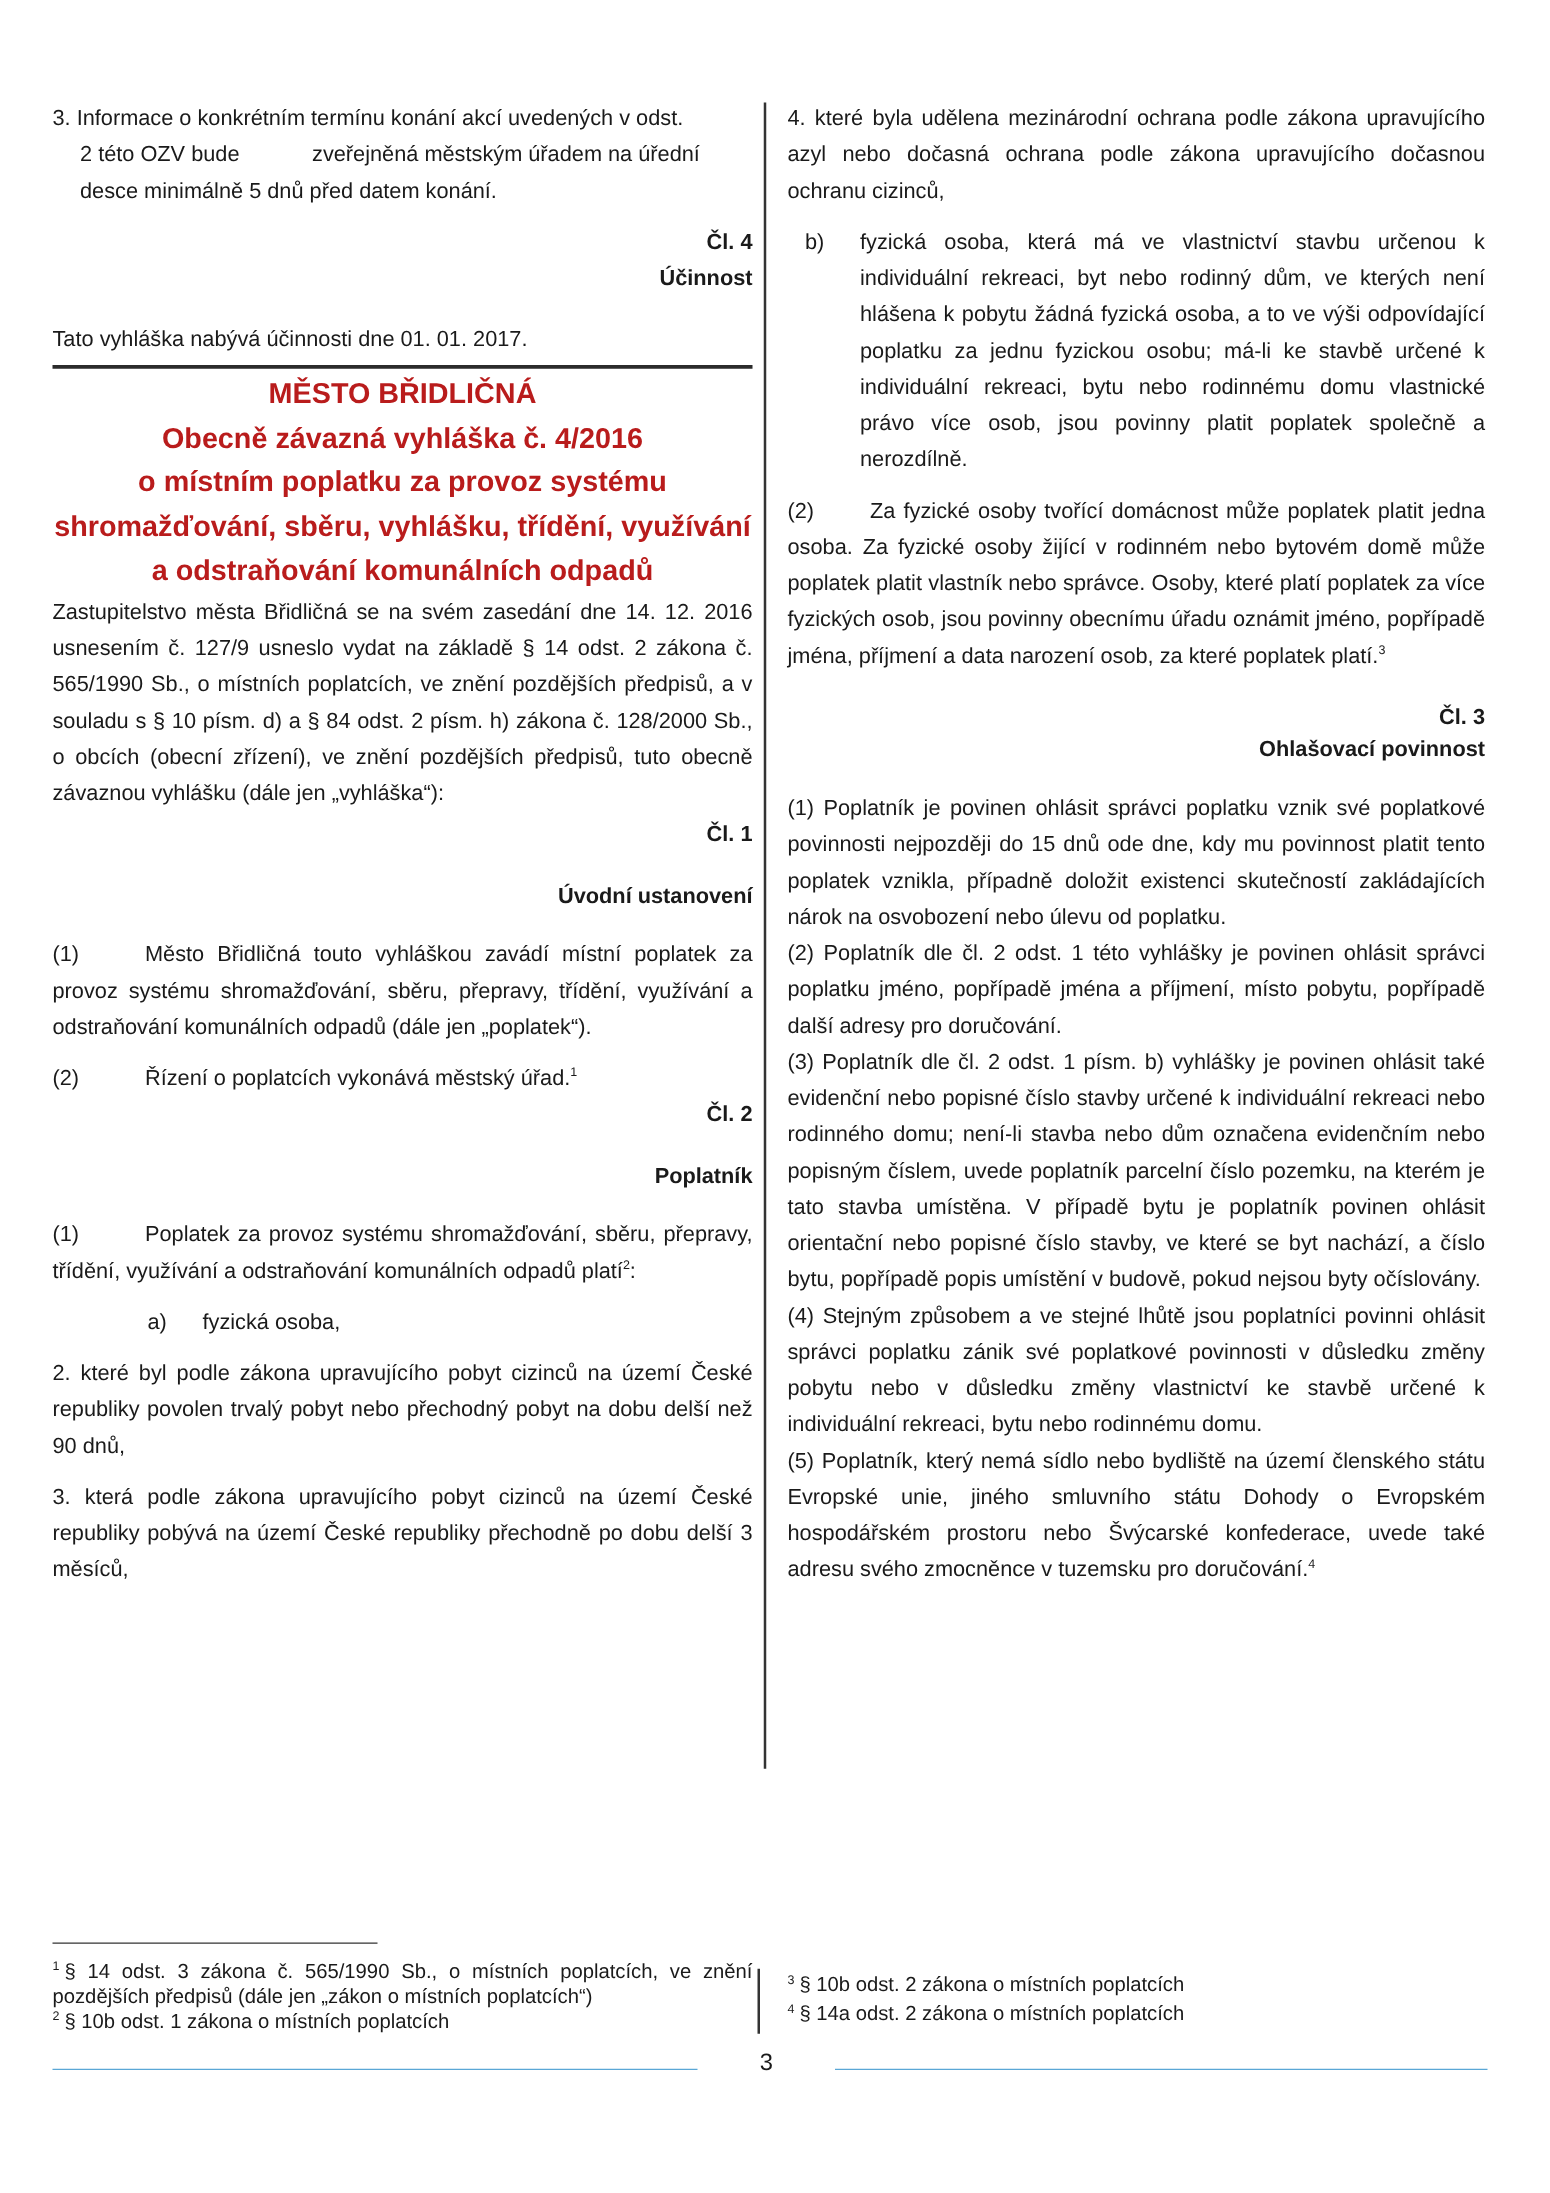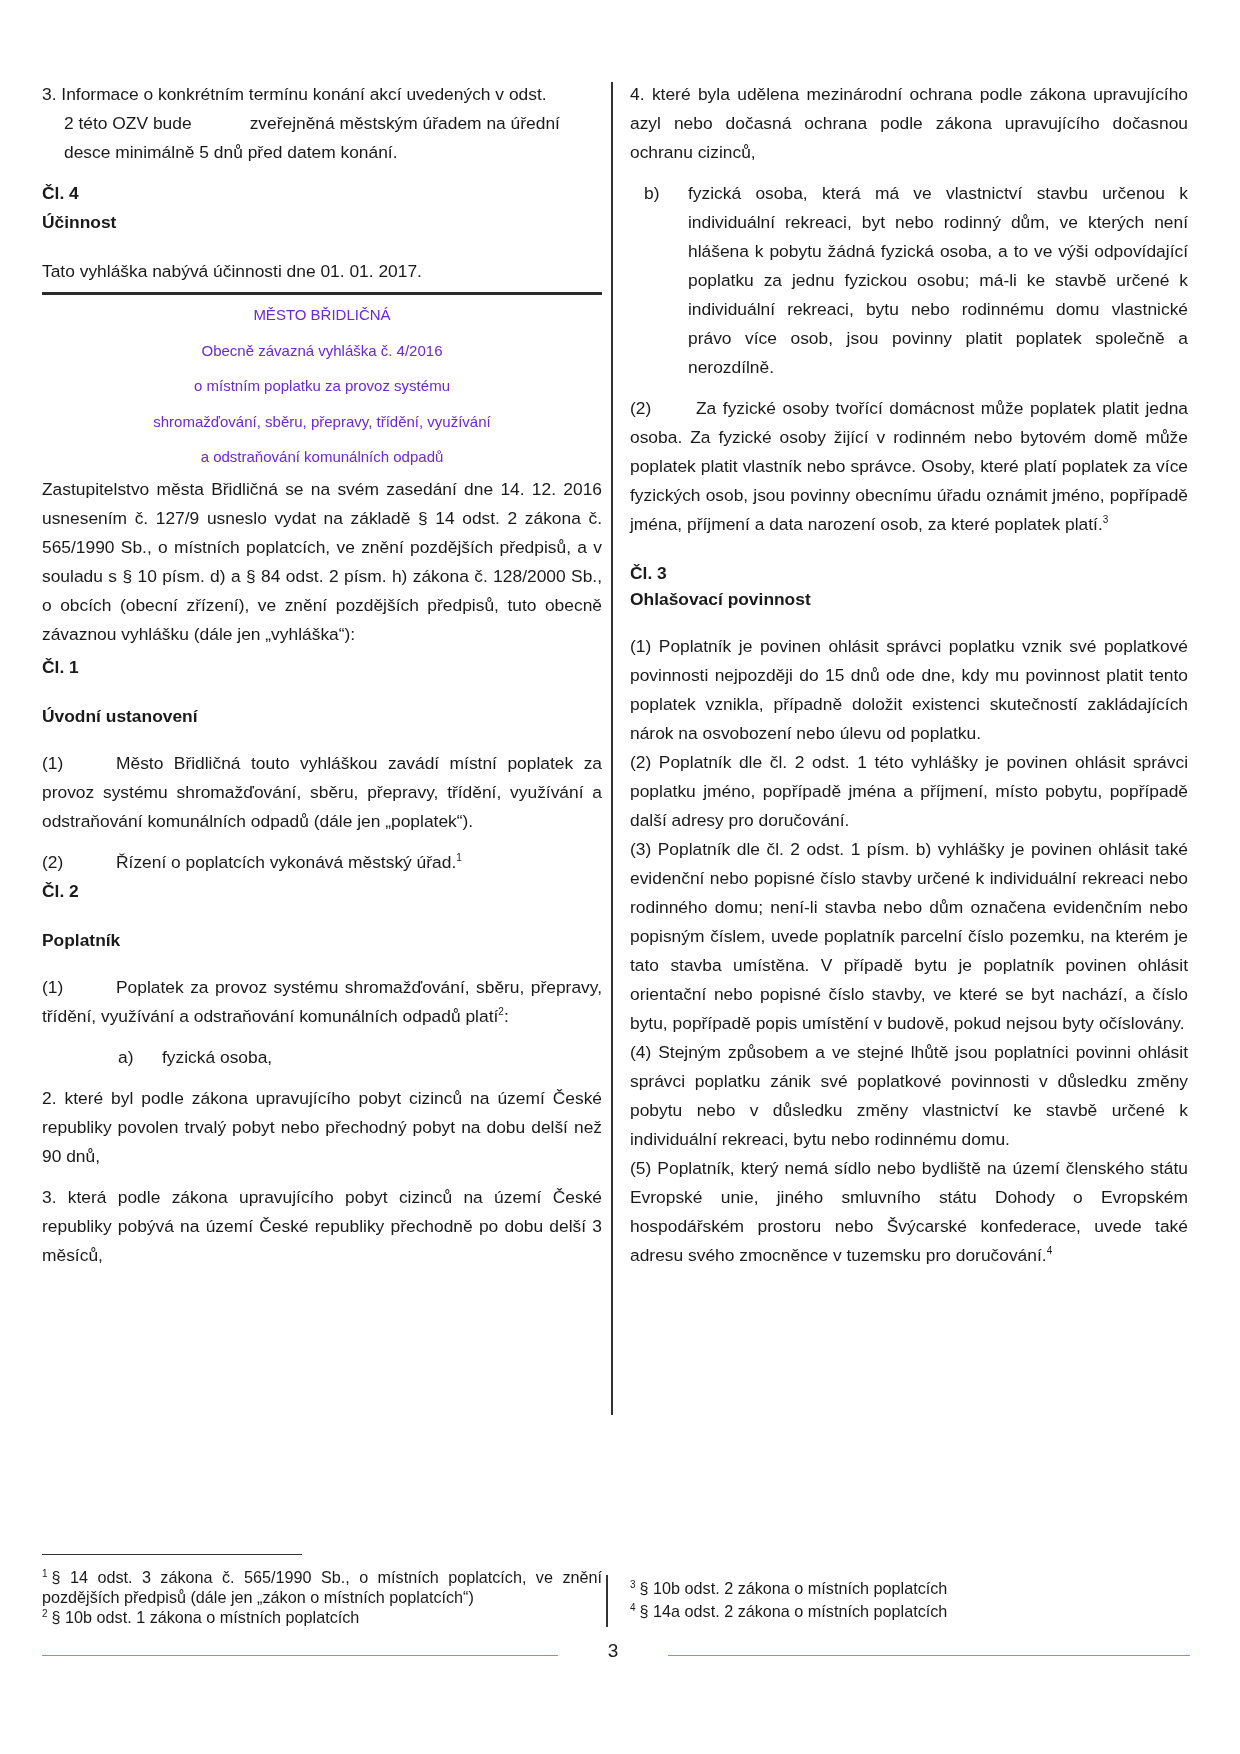--- a/index.html
+++ b/index.html
@@ -8,30 +8,30 @@
   .page { position: absolute; left: 0; top: 0; width: 1240px; height: 1754px; }
 
   .col { position: absolute; top: 80px; font-size: 17.4px; line-height: 29px; }
   .col-left { left: 42px; width: 560px; }
   .col-right { left: 630px; width: 558px; }
 
   .col-divider { position: absolute; left: 611px; top: 82px; width: 2px; height: 1333px; background: #333; }
 
   p { margin: 0; }
   .just { text-align: justify; }
-  .center { text-align: left; }
+  .center { text-align: right; }
   .bold { font-weight: bold; }
   .gap-s { margin-top: 20px; }
   .gap-m { margin-top: 12px; }
   .gap-l { margin-top: 18px; }
   .item3 { position: relative; }
 
   .thick-rule { height: 3px; background: #2b2b2b; margin: 6px 0 2px 0; width: 560px; }
 
-  .red-title { color: #6d28d9; font-weight: normal; text-align: center; font-size: 15px; line-height: 35.5px; }
+  .red-title { color: #b91c1c; font-weight: bold; text-align: center; font-size: 23px; line-height: 35.5px; }
 
   .para-num { display: inline-block; width: 74px; }
   .letter-item { padding-left: 76px; }
   .letter-item .lbl { display: inline-block; width: 44px; }
 
   .b-item { position: relative; padding-left: 58px; text-align: justify; }
   .b-item .lbl { position: absolute; left: 14px; top: 0; }
 
   sup { font-size: 10px; line-height: 0; vertical-align: 7px; }
 
@@ -61,21 +61,21 @@
     <p class="center bold gap-m">Čl. 4</p>
     <p class="center bold">Účinnost</p>
     <p class="gap-s">Tato vyhláška nabývá účinnosti dne 01. 01. 2017.</p>
 
     <div class="thick-rule"></div>
 
     <div>
       <p class="red-title">MĚSTO BŘIDLIČNÁ</p>
       <p class="red-title">Obecně závazná vyhláška č. 4/2016</p>
       <p class="red-title">o místním poplatku za provoz systému</p>
-      <p class="red-title">shromažďování, sběru, přepravy, třídění, využívání</p>
+      <p class="red-title">shromažďování, sběru, vyhlášku, třídění, využívání</p>
       <p class="red-title">a odstraňování komunálních odpadů</p>
     </div>
 
     <p class="just">Zastupitelstvo města Břidličná se na svém zasedání dne 14. 12. 2016 usnesením č. 127/9 usneslo vydat na základě § 14 odst. 2 zákona č. 565/1990 Sb., o místních poplatcích, ve znění pozdějších předpisů, a v souladu s § 10 písm. d) a § 84 odst. 2 písm. h) zákona č. 128/2000 Sb., o obcích (obecní zřízení), ve znění pozdějších předpisů, tuto obecně závaznou vyhlášku (dále jen „vyhláška“):</p>
 
     <p class="center bold" style="margin-top:4px;">Čl. 1</p>
     <p class="center bold gap-s">Úvodní ustanovení</p>
 
     <p class="just gap-l"><span class="para-num">(1)</span><span>Město Břidličná touto vyhláškou zavádí místní poplatek za provoz systému shromažďování, sběru, přepravy, třídění, využívání a odstraňování komunálních odpadů (dále jen „poplatek“).</span></p>
     <p class="gap-m"><span class="para-num">(2)</span><span>Řízení o poplatcích vykonává městský úřad.</span><sup>1</sup></p>

